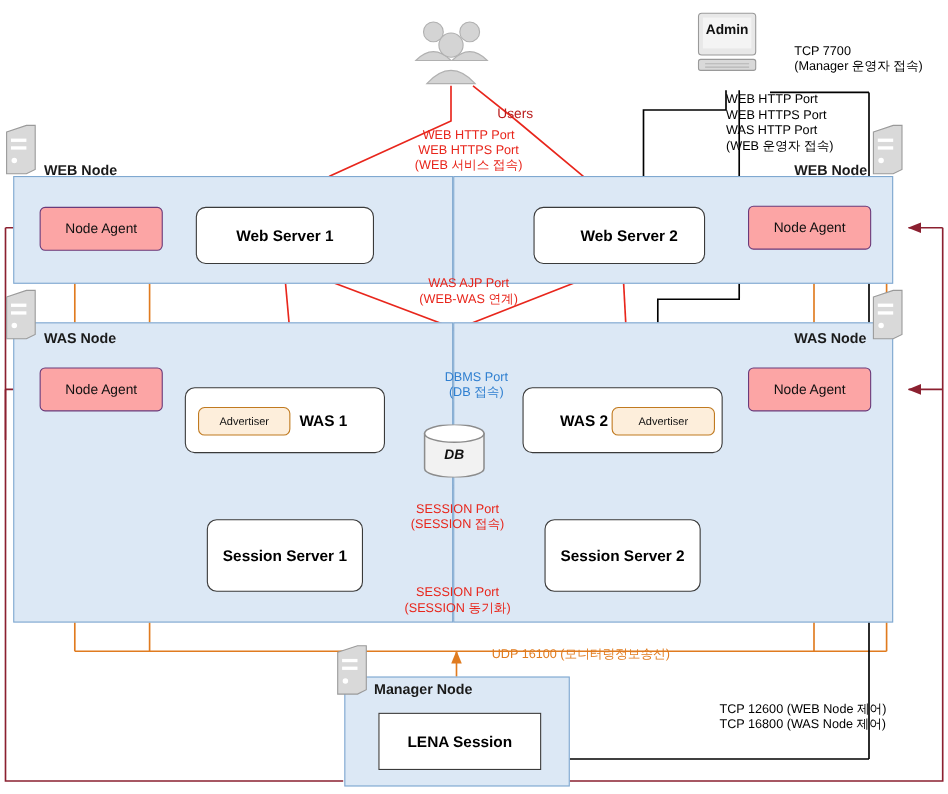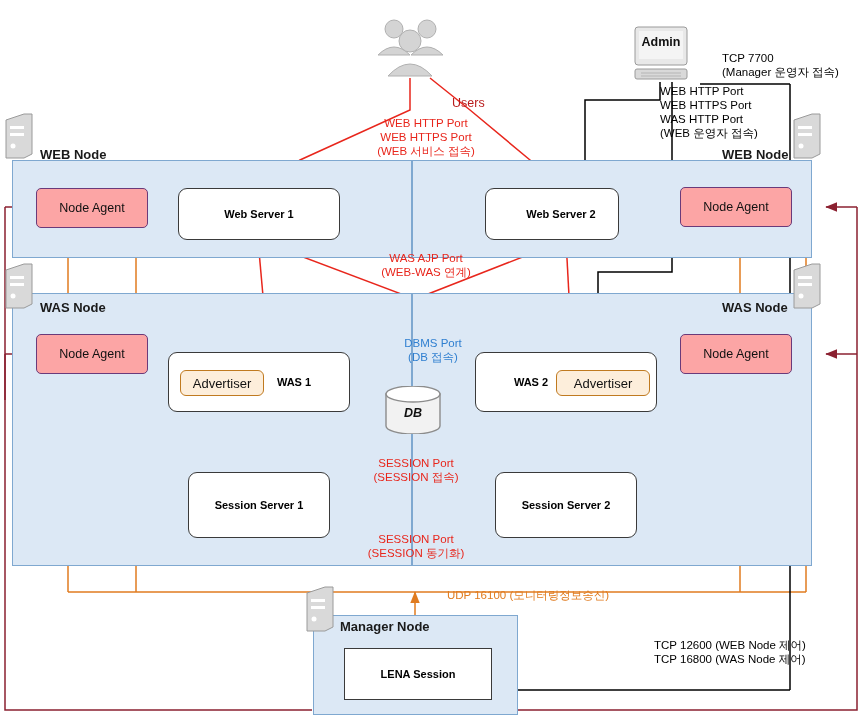--- a/index.html
+++ b/index.html
@@ -35,21 +35,21 @@
     color: #1a1a1a;
     white-space: nowrap;
   }
   .box {
     position: absolute;
     box-sizing: border-box;
     display: flex;
     align-items: center;
     justify-content: center;
     background: #ffffff;
-    font-size: 11px;
+    font-size: 14px;
     color: #000000;
     text-align: center;
   }
   .box-rounded {
     border: 1.6px solid #3a3a3a;
     border-radius: 9px;
     font-weight: bold;
   }
   .box-sharp {
     border: 1.6px solid #3a3a3a;
@@ -69,21 +69,21 @@
   }
   .advertiser {
     position: absolute;
     box-sizing: border-box;
     display: flex;
     align-items: center;
     justify-content: center;
     background: #fdeedb;
     border: 1.4px solid #c07a20;
     border-radius: 6px;
-    font-size: 13px;
+    font-size: 10px;
     color: #111;
     text-align: center;
   }
   .label {
     position: absolute;
     font-size: 11.5px;
     line-height: 14px;
     white-space: pre;
   }
   .label-red { color: #e8261c; text-align: center; }
@@ -239,35 +239,35 @@
     <rect x="8" y="21" width="14" height="3" fill="#ffffff"></rect>
     <circle cx="11" cy="34" r="2.5" fill="#ffffff"></circle>
   </svg>
   <svg class="abs" style="left:303px; top:585px;" width="34" height="48" viewBox="0 0 34 48">
     <path d="M4,8 L22,2 L30,2 L30,42 L22,46 L4,46 Z" fill="#d9d9d9" stroke="#9a9a9a"></path>
     <rect x="8" y="14" width="14" height="3" fill="#ffffff"></rect>
     <rect x="8" y="21" width="14" height="3" fill="#ffffff"></rect>
     <circle cx="11" cy="34" r="2.5" fill="#ffffff"></circle>
   </svg>
 
-  <div class="abs" style="left:633px; top:25px; width:56px; height:56px;">
+  <div class="abs" style="left:633px; top:10px; width:56px; height:56px;">
     <svg width="56" height="56" viewBox="0 0 56 56">
       <rect x="2" y="2" width="52" height="38" rx="3" fill="#e8e8e8" stroke="#9a9a9a"></rect>
       <rect x="6" y="6" width="44" height="28" fill="#f4f4f4"></rect>
       <rect x="2" y="44" width="52" height="10" rx="2" fill="#d9d9d9" stroke="#9a9a9a"></rect>
       <line x1="8" y1="48" x2="48" y2="48" stroke="#b5b5b5"></line>
       <line x1="8" y1="51" x2="48" y2="51" stroke="#b5b5b5"></line>
     </svg>
     <div class="admin-label" style="left:0; top:10px;">Admin</div>
   </div>
 
   <div class="users-label" style="left:452px; top:49px;">Users</div>
 
   <div class="box box-rounded" style="left:178px; top:188px; width:162px; height:52px;">Web Server 1</div>
-  <div class="box box-rounded" style="left:485px; top:188px; width:134px; height:52px;padding-left:18px;">Web Server 2</div>
+  <div class="box box-rounded" style="left:485px; top:188px; width:156px; height:52px;padding-left:18px;">Web Server 2</div>
 
   <div class="box box-rounded" style="left:168px; top:352px; width:182px; height:60px;">
     <span style="margin-left:70px;">WAS 1</span>
   </div>
   <div class="box box-rounded" style="left:475px; top:352px; width:182px; height:60px;">
     <span style="margin-right:70px;">WAS 2</span>
   </div>
 
   <div class="advertiser" style="left:180px; top:370px; width:84px; height:26px;">Advertiser</div>
   <div class="advertiser" style="left:556px; top:370px; width:94px; height:26px;">Advertiser</div>
@@ -296,21 +296,21 @@
   <div class="label label-red" style="left:356px; top:251px; width:140px;">WAS AJP Port
 (WEB-WAS 연계)</div>
   <div class="label label-blue" style="left:378px; top:336px; width:110px;">DBMS Port
 (DB 접속)</div>
   <div class="label label-red" style="left:356px; top:456px; width:120px;">SESSION Port
 (SESSION 접속)</div>
   <div class="label label-red" style="left:356px; top:532px; width:120px;">SESSION Port
 (SESSION 동기화)</div>
   <div class="label label-orange" style="left:428px; top:588px; width:200px; text-align:center;">UDP 16100 (모니터링정보송신)</div>
 
-  <div class="caption" style="left:722px; top:51px;">TCP 7700
+  <div class="caption" style="left:722px; top:40px;">TCP 7700
 (Manager 운영자 접속)</div>
   <div class="caption" style="left:660px; top:84px;">WEB HTTP Port
 WEB HTTPS Port
 WAS HTTP Port
 (WEB 운영자 접속)</div>
   <div class="caption" style="left:654px; top:638px;">TCP 12600 (WEB Node 제어)
 TCP 16800 (WAS Node 제어)</div>
 
 </div>
 

